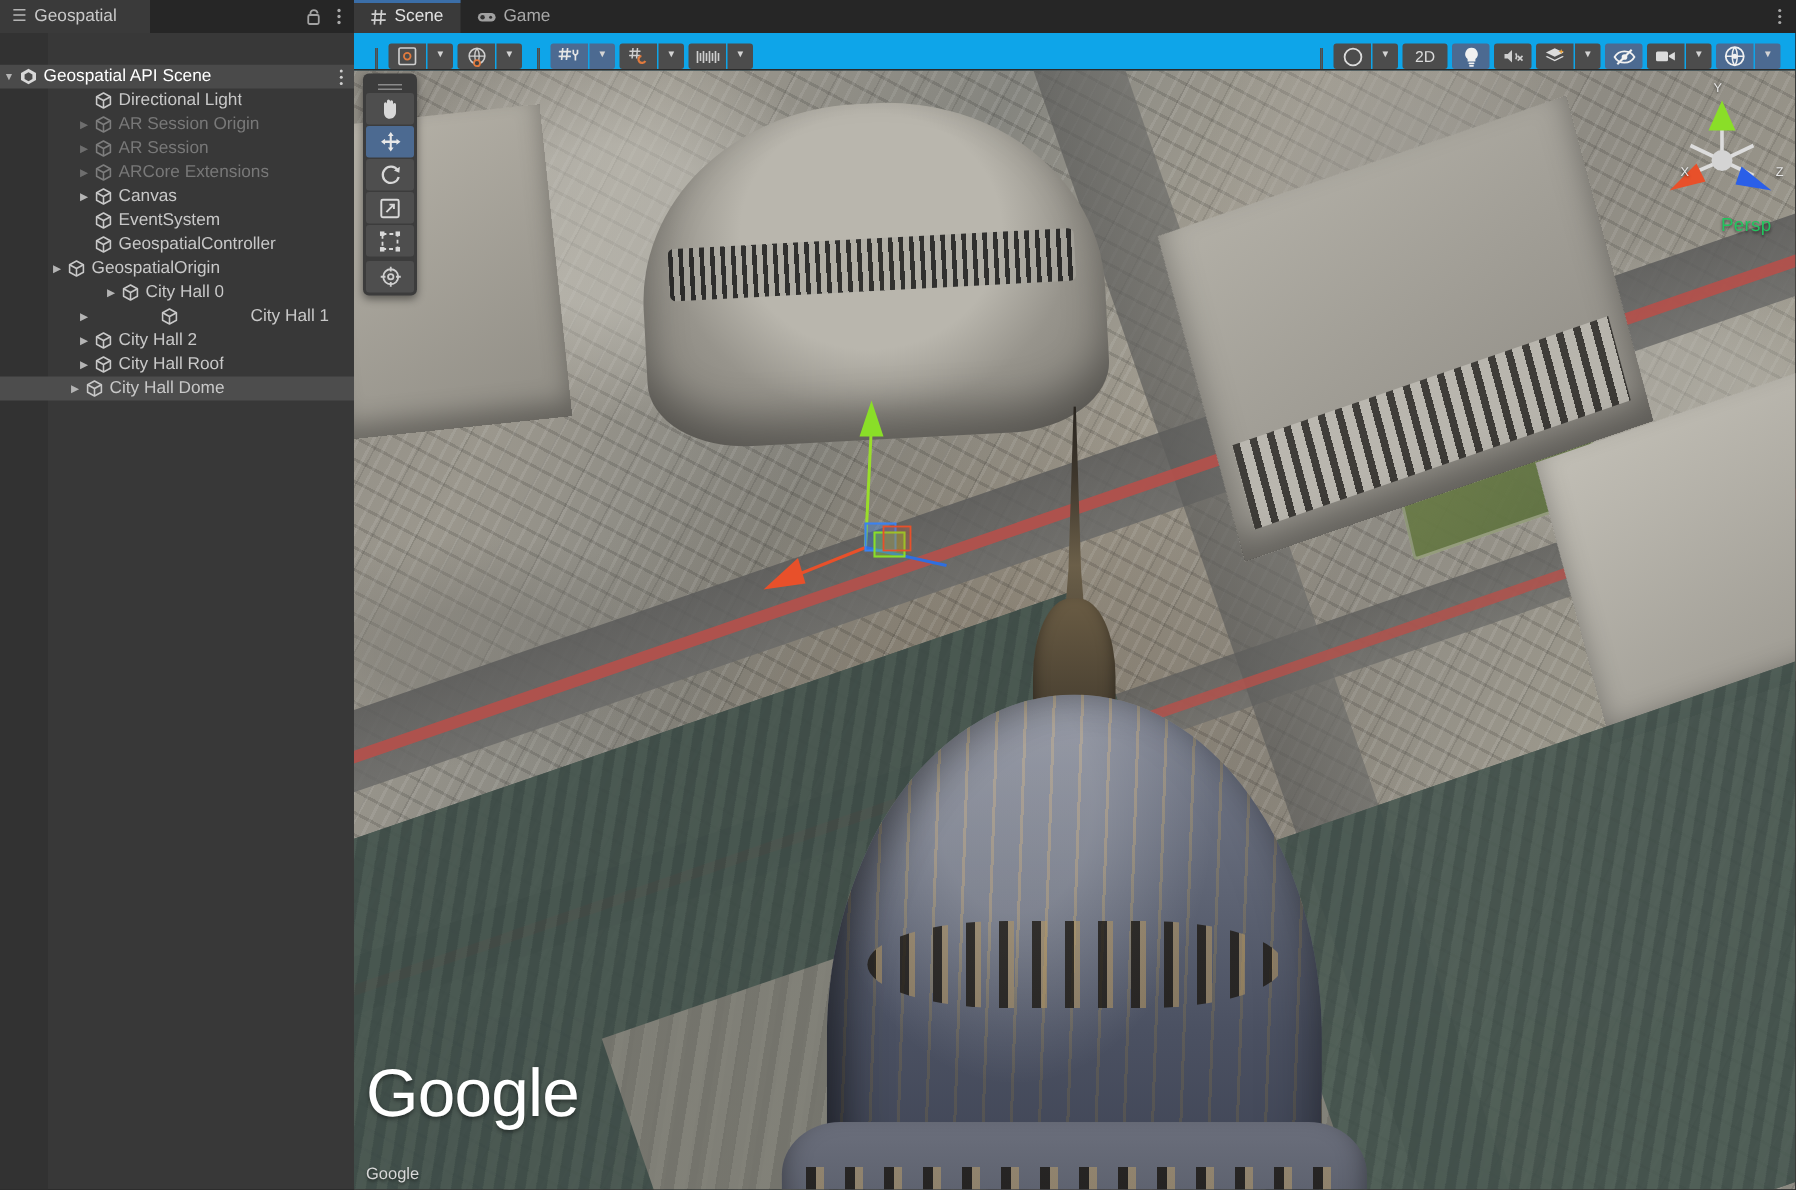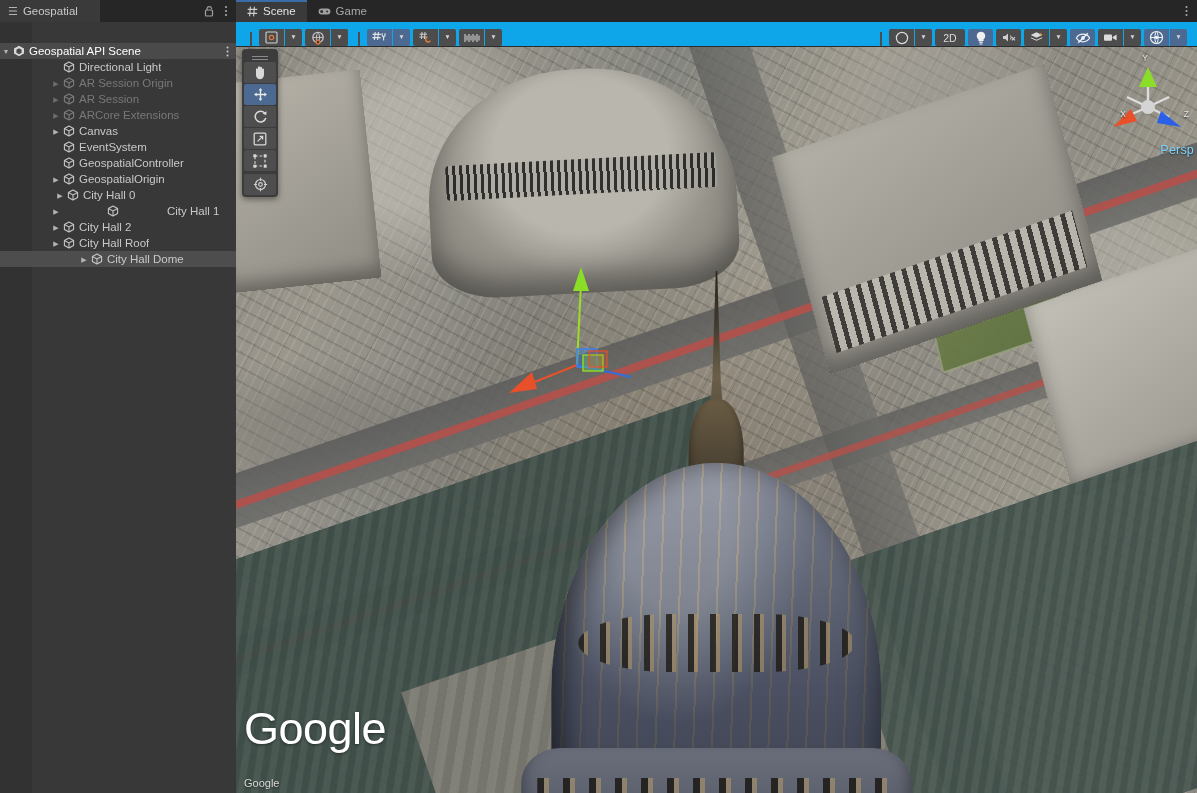--- a/index.html
+++ b/index.html
@@ -201,21 +201,21 @@
     gap:1px; box-shadow:0 2px 6px rgba(0,0,0,.45); }
   .tools-grip{ height:10px; display:flex; align-items:center; justify-content:center; }
   .tools-grip i{ display:block; width:16px; height:1px; background:#8a8a8a; box-shadow:0 3px 0 #8a8a8a; }
   .tool{ height:21px; border-radius:2px; background:#4e4e4e; display:flex;
     align-items:center; justify-content:center; cursor:default; color:#d6d6d6; }
   .tool.on{ background:#4c6a91; }
   .tool.sep{ margin-top:2px; }
 
   
   .orient{ position:absolute; right:10px; top:8px; width:78px; height:100px; pointer-events:none; }
-  .persp{ position:absolute; right:3px; top:96px; color:#7dd3fc; font-size:12.5px;
+  .persp{ position:absolute; right:16px; top:96px; color:#22c55e; font-size:12.5px;
     text-shadow:0 1px 2px rgba(0,0,0,.6); letter-spacing:.2px; }
   .axlabel{ position:absolute; color:#e8e8e8; font-size:8.5px; text-shadow:0 1px 2px rgba(0,0,0,.7); }
 </style>
 </head>
 <body>
 
 <div id="app">
 
   <div id="hierarchy">
     <div class="h-gutter"></div>
@@ -326,71 +326,71 @@
           <div class="row" style="padding-left: 50px;">
             <span class="arrow none">▶</span>
             <span class="cube">
               <svg width="12" height="12" viewBox="0 0 12 12">
                 <path d="M6 1 10.6 3.5v5L6 11 1.4 8.5v-5z" fill="none" stroke="#c8c8c8" stroke-width="1.05" stroke-linejoin="round"></path>
                 <path d="M1.4 3.5 6 6l4.6-2.5M6 6v5" fill="none" stroke="#c8c8c8" stroke-width="1.05"></path>
               </svg>
             </span>
             <span class="lbl">GeospatialController</span>
           </div>
+          <div class="row" style="padding-left: 32px;">
+            <span class="arrow">▶</span>
+            <span class="cube">
+              <svg width="12" height="12" viewBox="0 0 12 12">
+                <path d="M6 1 10.6 3.5v5L6 11 1.4 8.5v-5z" fill="none" stroke="#c8c8c8" stroke-width="1.05" stroke-linejoin="round"></path>
+                <path d="M1.4 3.5 6 6l4.6-2.5M6 6v5" fill="none" stroke="#c8c8c8" stroke-width="1.05"></path>
+              </svg>
+            </span>
+            <span class="lbl">GeospatialOrigin</span>
+          </div>
+          <div class="row" style="padding-left: 68px;">
+            <span class="arrow">▶</span>
+            <span class="cube">
+              <svg width="12" height="12" viewBox="0 0 12 12">
+                <path d="M6 1 10.6 3.5v5L6 11 1.4 8.5v-5z" fill="none" stroke="#c8c8c8" stroke-width="1.05" stroke-linejoin="round"></path>
+                <path d="M1.4 3.5 6 6l4.6-2.5M6 6v5" fill="none" stroke="#c8c8c8" stroke-width="1.05"></path>
+              </svg>
+            </span>
+            <span class="lbl">City Hall 0</span>
+          </div>
+          <div class="row" style="padding-left: 50px; gap: 44px;">
+            <span class="arrow">▶</span>
+            <span class="cube">
+              <svg width="12" height="12" viewBox="0 0 12 12">
+                <path d="M6 1 10.6 3.5v5L6 11 1.4 8.5v-5z" fill="none" stroke="#c8c8c8" stroke-width="1.05" stroke-linejoin="round"></path>
+                <path d="M1.4 3.5 6 6l4.6-2.5M6 6v5" fill="none" stroke="#c8c8c8" stroke-width="1.05"></path>
+              </svg>
+            </span>
+            <span class="lbl">City Hall 1</span>
+          </div>
           <div class="row" style="padding-left: 50px;">
             <span class="arrow">▶</span>
             <span class="cube">
               <svg width="12" height="12" viewBox="0 0 12 12">
                 <path d="M6 1 10.6 3.5v5L6 11 1.4 8.5v-5z" fill="none" stroke="#c8c8c8" stroke-width="1.05" stroke-linejoin="round"></path>
                 <path d="M1.4 3.5 6 6l4.6-2.5M6 6v5" fill="none" stroke="#c8c8c8" stroke-width="1.05"></path>
               </svg>
             </span>
-            <span class="lbl">GeospatialOrigin</span>
-          </div>
-          <div class="row" style="padding-left: 54px;">
-            <span class="arrow">▶</span>
-            <span class="cube">
-              <svg width="12" height="12" viewBox="0 0 12 12">
-                <path d="M6 1 10.6 3.5v5L6 11 1.4 8.5v-5z" fill="none" stroke="#c8c8c8" stroke-width="1.05" stroke-linejoin="round"></path>
-                <path d="M1.4 3.5 6 6l4.6-2.5M6 6v5" fill="none" stroke="#c8c8c8" stroke-width="1.05"></path>
-              </svg>
-            </span>
-            <span class="lbl">City Hall 0</span>
-          </div>
-          <div class="row" style="padding-left: 50px; gap: 44px;">
-            <span class="arrow">▶</span>
-            <span class="cube">
-              <svg width="12" height="12" viewBox="0 0 12 12">
-                <path d="M6 1 10.6 3.5v5L6 11 1.4 8.5v-5z" fill="none" stroke="#c8c8c8" stroke-width="1.05" stroke-linejoin="round"></path>
-                <path d="M1.4 3.5 6 6l4.6-2.5M6 6v5" fill="none" stroke="#c8c8c8" stroke-width="1.05"></path>
-              </svg>
-            </span>
-            <span class="lbl">City Hall 1</span>
+            <span class="lbl">City Hall 2</span>
           </div>
           <div class="row" style="padding-left: 50px;">
             <span class="arrow">▶</span>
             <span class="cube">
               <svg width="12" height="12" viewBox="0 0 12 12">
                 <path d="M6 1 10.6 3.5v5L6 11 1.4 8.5v-5z" fill="none" stroke="#c8c8c8" stroke-width="1.05" stroke-linejoin="round"></path>
                 <path d="M1.4 3.5 6 6l4.6-2.5M6 6v5" fill="none" stroke="#c8c8c8" stroke-width="1.05"></path>
               </svg>
             </span>
-            <span class="lbl">City Hall 2</span>
-          </div>
-          <div class="row" style="padding-left: 50px;">
-            <span class="arrow">▶</span>
-            <span class="cube">
-              <svg width="12" height="12" viewBox="0 0 12 12">
-                <path d="M6 1 10.6 3.5v5L6 11 1.4 8.5v-5z" fill="none" stroke="#c8c8c8" stroke-width="1.05" stroke-linejoin="round"></path>
-                <path d="M1.4 3.5 6 6l4.6-2.5M6 6v5" fill="none" stroke="#c8c8c8" stroke-width="1.05"></path>
-              </svg>
-            </span>
             <span class="lbl">City Hall Roof</span>
           </div>
-          <div class="row selected" style="padding-left: 78px;">
+          <div class="row selected" style="padding-left: 44px;">
             <span class="arrow">▶</span>
             <span class="cube">
               <svg width="12" height="12" viewBox="0 0 12 12">
                 <path d="M6 1 10.6 3.5v5L6 11 1.4 8.5v-5z" fill="none" stroke="#c8c8c8" stroke-width="1.05" stroke-linejoin="round"></path>
                 <path d="M1.4 3.5 6 6l4.6-2.5M6 6v5" fill="none" stroke="#c8c8c8" stroke-width="1.05"></path>
               </svg>
             </span>
             <span class="lbl">City Hall Dome</span>
           </div>
         </div>

